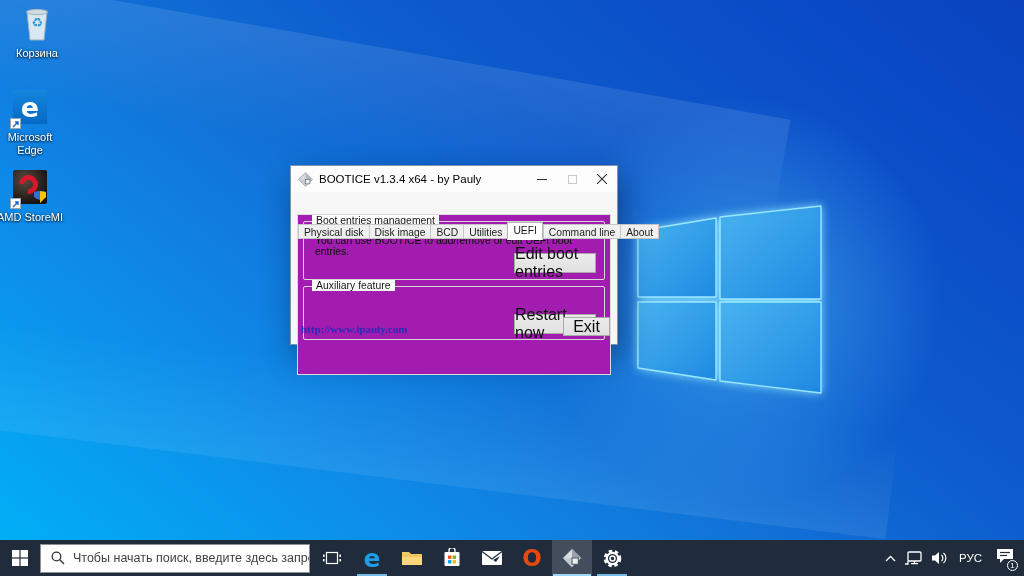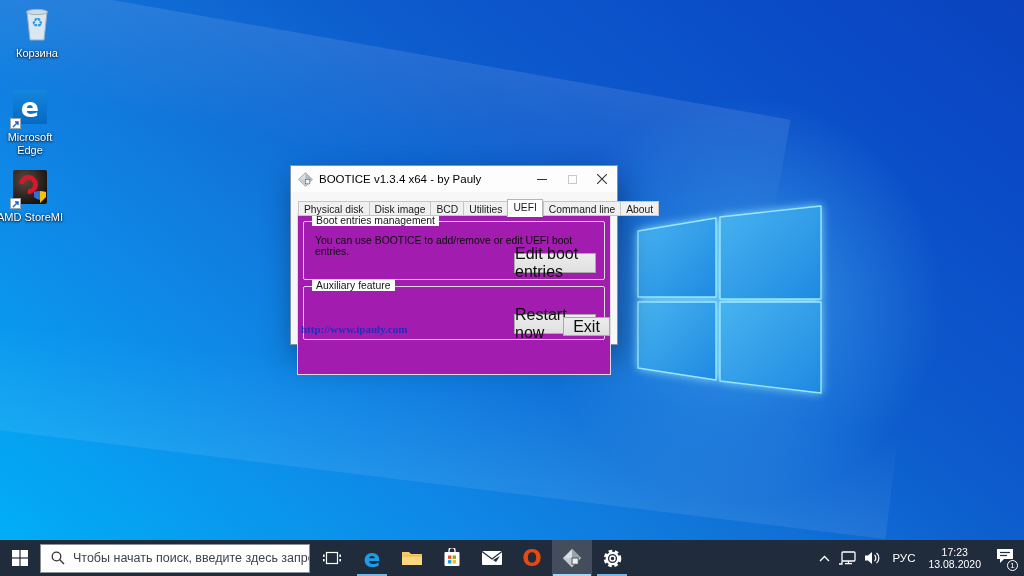--- a/index.html
+++ b/index.html
@@ -37,21 +37,21 @@
   .titlebar{position:absolute;left:0;top:0;right:0;height:26px;background:#fdfdfd;display:flex;align-items:center;cursor:default;}
   .titlebar .wicon{margin-left:7px;}
   .titlebar .ttext{margin-left:6px;font-size:11.5px;color:#000;}
   .capbtns{position:absolute;right:0;top:0;height:26px;display:flex;}
   .capbtn{width:30px;height:26px;display:flex;align-items:center;justify-content:center;cursor:pointer;}
   .tabstrip{position:absolute;left:7px;top:33px;display:flex;align-items:flex-end;z-index:3;}
   .tab{height:15px;padding:2px 5px 1px;background:#f0f0f0;border:1px solid #c6c6c6;border-right:none;
     font-size:10.3px;color:#1a1a1a;cursor:pointer;white-space:nowrap;}
   .tab:last-child{border-right:1px solid #c6c6c6;}
   .tab.active{height:18px;background:#fff;border:1px solid #b5b5b5;border-bottom:1px solid #fff;
-    margin-bottom:-1px;z-index:4;}
+    margin-bottom:-1px;z-index:4;margin-top:23px;}
   .panel{position:absolute;left:6px;top:48px;width:314px;height:161px;background:#a21caf;border:1px solid #dadada;}
   .groupbox{position:absolute;border:1px solid #d8d8d8;border-radius:2px;}
   .g1{left:5px;top:6px;width:302px;height:59px;}
   .g2{left:5px;top:71px;width:302px;height:54px;}
   .glegend{position:absolute;top:-7px;left:8px;background:#fff;padding:0 4px;font-size:10.4px;color:#151515;}
   .gdesc{position:absolute;left:11px;top:13px;font-size:10.4px;color:#0d0d0d;}
   .btn{background:linear-gradient(#ececec,#e0e0e0);border:1px solid #a9a9a9;font-size:16px;color:#0d0d0d;
     display:flex;align-items:center;justify-content:center;cursor:pointer;}
   .btn-edit{position:absolute;right:8px;top:31px;width:82px;height:20px;}
   .btn-restart{position:absolute;right:8px;top:27px;width:82px;height:20px;}
@@ -290,26 +290,20 @@
         </svg>
       </div>
       <div class="trbtn" style="width:26px;">
         <svg width="16" height="14" viewBox="0 0 16 14">
           <polygon points="0,4.5 3,4.5 7,1 7,13 3,9.5 0,9.5" fill="#fff"></polygon>
           <path d="M9.5,4 A4,4 0 0 1 9.5,10" fill="none" stroke="#fff" stroke-width="1.2"></path>
           <path d="M11.5,2 A6.5,6.5 0 0 1 11.5,12" fill="none" stroke="#fff" stroke-width="1.2"></path>
         </svg>
       </div>
       <div class="trbtn lang">РУС</div>
-      <div class="trbtn clock">
-        <div>
-          <div>17:23</div>
-          <div>13.08.2020</div>
-        </div>
-      </div>
       <div class="trbtn" style="width:34px;">
         <div style="position:relative;">
           <svg width="18" height="16" viewBox="0 0 18 16">
             <path d="M1,1 L17,1 L17,11 L8,11 L4,15 L4,11 L1,11 Z" fill="#fff"></path>
             <line x1="4" y1="4.5" x2="14" y2="4.5" stroke="#202c3c" stroke-width="1.2"></line>
             <line x1="4" y1="7.5" x2="11" y2="7.5" stroke="#202c3c" stroke-width="1.2"></line>
           </svg>
           <div style="position:absolute;right:-4px;bottom:-3px;width:11px;height:11px;border-radius:50%;
                       background:#202c3c;border:1px solid #fff;color:#fff;font-size:8px;line-height:9px;text-align:center;">1</div>
         </div>

